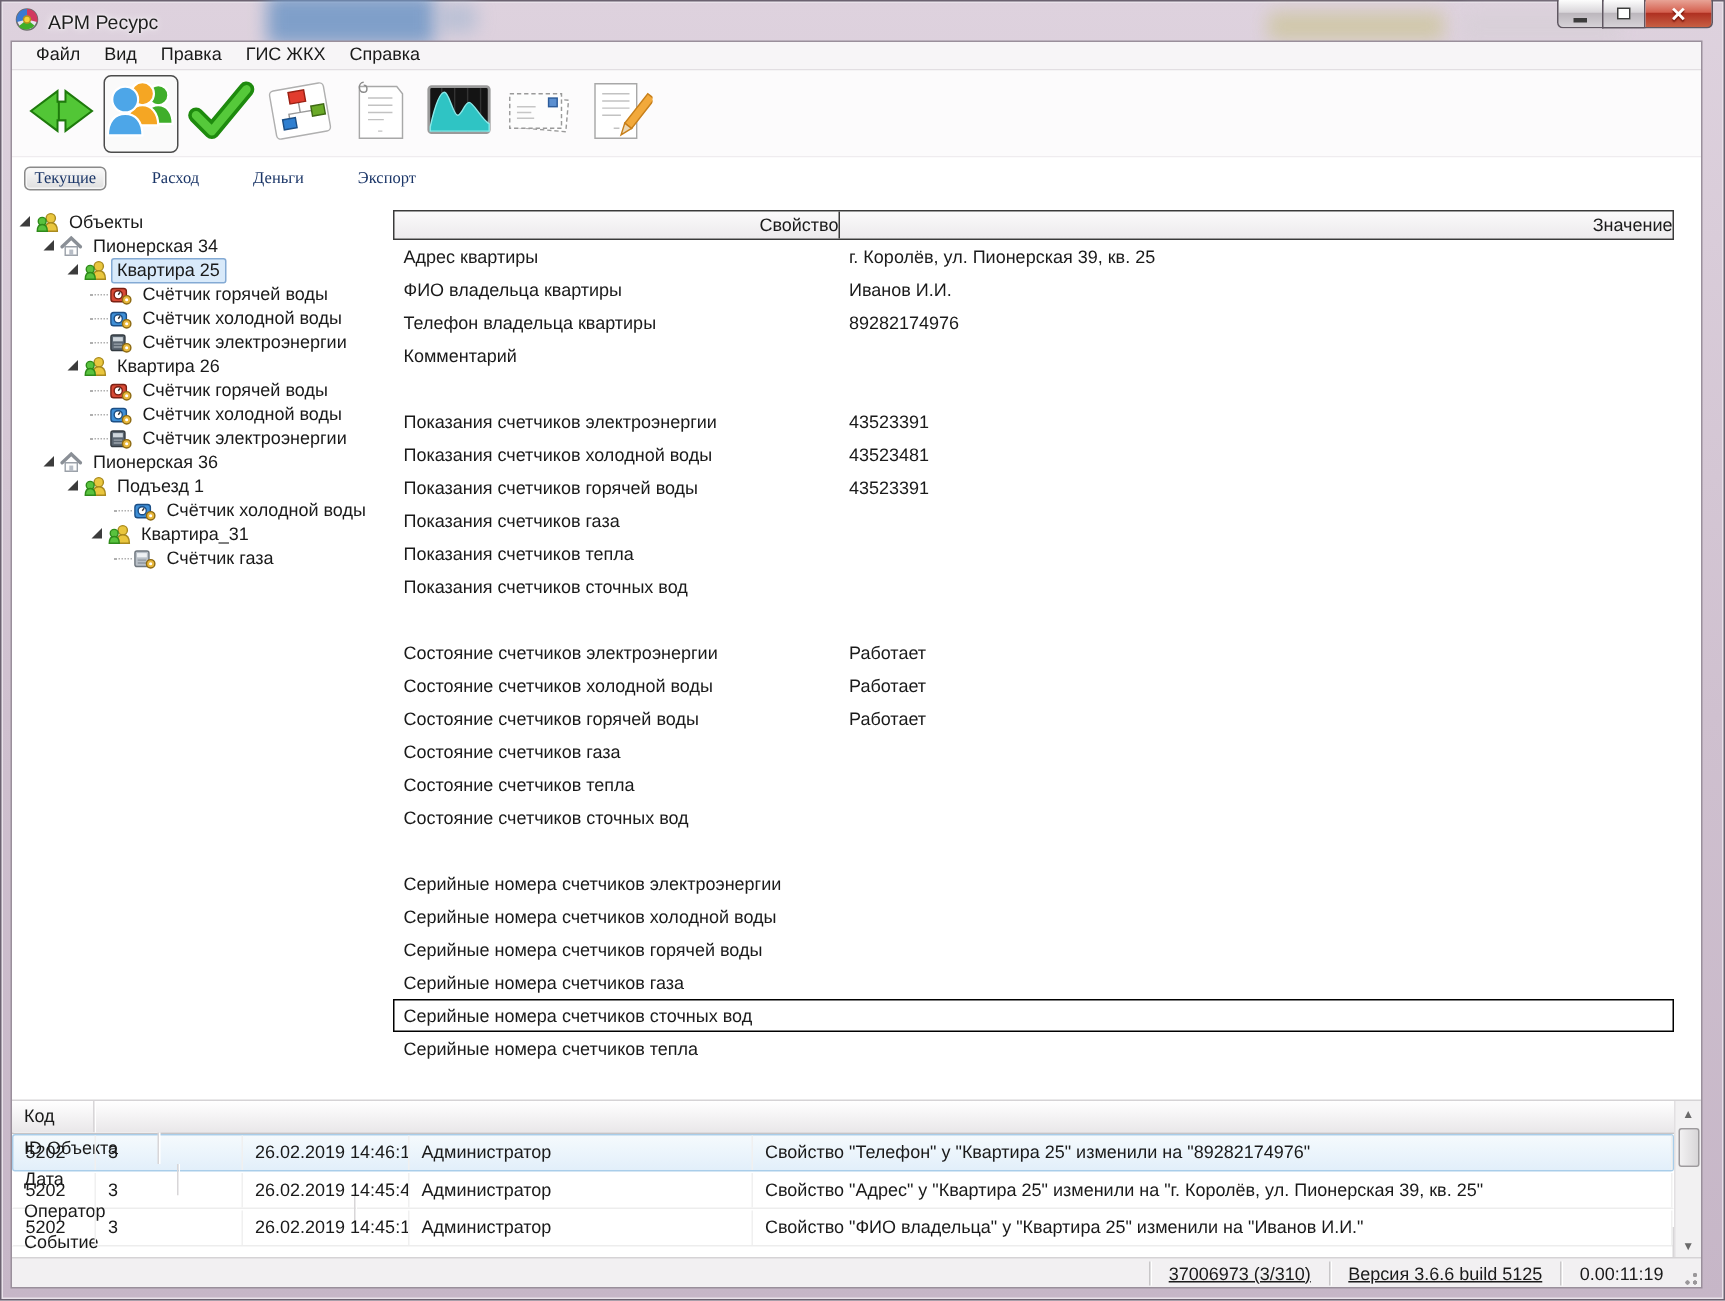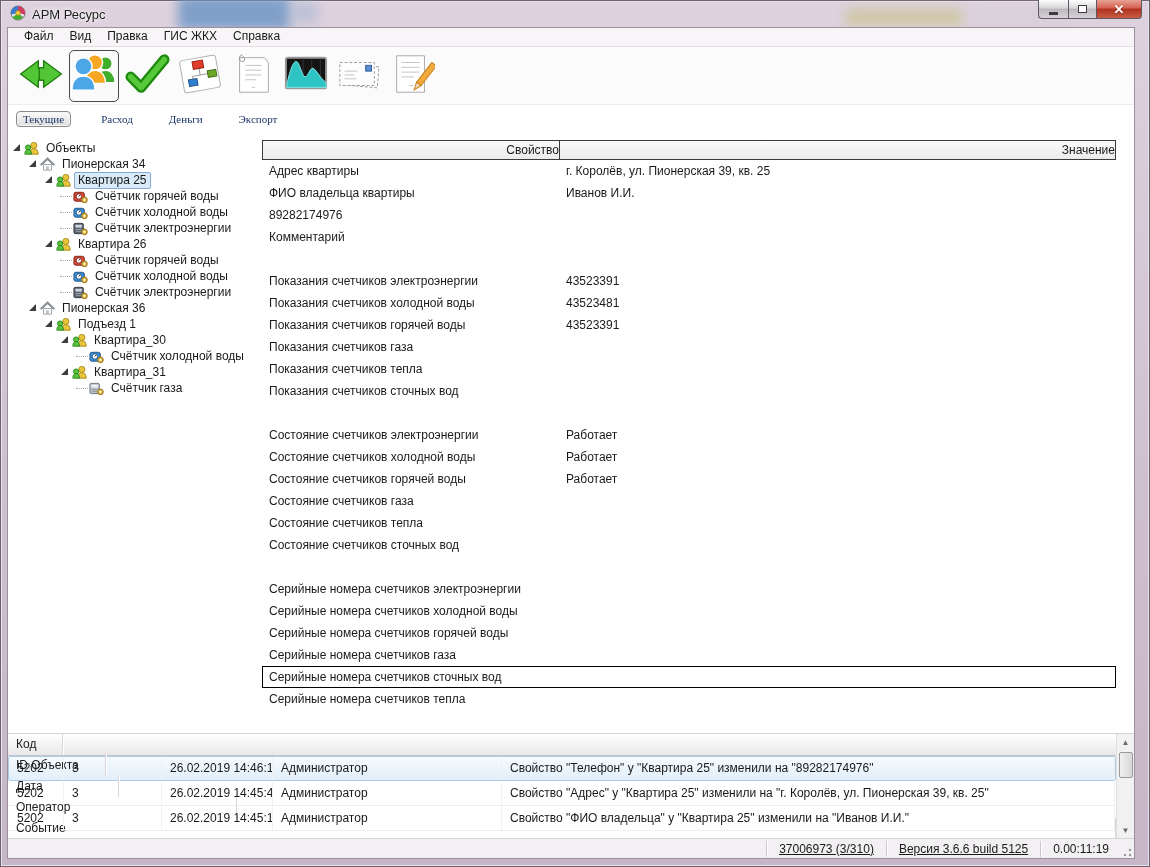--- a/index.html
+++ b/index.html
@@ -381,57 +381,44 @@
               <svg viewBox="0 0 16 16">
                 <circle cx="10.5" cy="4.8" r="3.3" fill="#e9c63e" stroke="#a98a1e"></circle>
                 <path d="M6 14c0-4 2-6 4.6-6s4.6 2 4.6 6z" fill="#e9c63e" stroke="#a98a1e"></path>
                 <circle cx="4.4" cy="7" r="2.8" fill="#59c23e" stroke="#2e8a1a"></circle>
                 <path d="M.9 14c0-3.3 1.4-4.8 3.5-4.8S8 10.7 8 14z" fill="#59c23e" stroke="#2e8a1a"></path>
               </svg>
             </span>
             <span class="tree-label">Подъезд 1</span>
           </div>
           <div class="tree-row">
+            <span style="width: 68px; flex: 0 0 auto;"></span>
+            <span class="connector"></span>
+            <span class="tree-icon">
+              <svg viewBox="0 0 16 16">
+                <rect x="1" y="3.5" width="11" height="9.5" rx="2" fill="#3f8fd6" stroke="#1c4f86"></rect>
+                <circle cx="6.2" cy="8" r="2.9" fill="#fff" stroke="#1c4f86"></circle>
+                <path d="M6.2 8 7.6 6.2" stroke="#333"></path>
+                <circle cx="12.2" cy="11.6" r="3" fill="#e9b83c" stroke="#8d6a12"></circle>
+                <circle cx="12.2" cy="11.6" r="1.1" fill="#fff"></circle>
+              </svg>
+            </span>
+            <span class="tree-label">Счётчик холодной воды</span>
+          </div>
+          <div class="tree-row">
             <span style="width: 52px; flex: 0 0 auto;"></span>
             <span class="expander"></span>
             <span class="tree-icon">
               <svg viewBox="0 0 16 16">
                 <circle cx="10.5" cy="4.8" r="3.3" fill="#e9c63e" stroke="#a98a1e"></circle>
                 <path d="M6 14c0-4 2-6 4.6-6s4.6 2 4.6 6z" fill="#e9c63e" stroke="#a98a1e"></path>
                 <circle cx="4.4" cy="7" r="2.8" fill="#59c23e" stroke="#2e8a1a"></circle>
                 <path d="M.9 14c0-3.3 1.4-4.8 3.5-4.8S8 10.7 8 14z" fill="#59c23e" stroke="#2e8a1a"></path>
               </svg>
             </span>
-            <span class="tree-label">Квартира_30</span>
-          </div>
-          <div class="tree-row">
-            <span style="width: 68px; flex: 0 0 auto;"></span>
-            <span class="connector"></span>
-            <span class="tree-icon">
-              <svg viewBox="0 0 16 16">
-                <rect x="1" y="3.5" width="11" height="9.5" rx="2" fill="#3f8fd6" stroke="#1c4f86"></rect>
-                <circle cx="6.2" cy="8" r="2.9" fill="#fff" stroke="#1c4f86"></circle>
-                <path d="M6.2 8 7.6 6.2" stroke="#333"></path>
-                <circle cx="12.2" cy="11.6" r="3" fill="#e9b83c" stroke="#8d6a12"></circle>
-                <circle cx="12.2" cy="11.6" r="1.1" fill="#fff"></circle>
-              </svg>
-            </span>
-            <span class="tree-label">Счётчик холодной воды</span>
-          </div>
-          <div class="tree-row">
-            <span style="width: 52px; flex: 0 0 auto;"></span>
-            <span class="expander"></span>
-            <span class="tree-icon">
-              <svg viewBox="0 0 16 16">
-                <circle cx="10.5" cy="4.8" r="3.3" fill="#e9c63e" stroke="#a98a1e"></circle>
-                <path d="M6 14c0-4 2-6 4.6-6s4.6 2 4.6 6z" fill="#e9c63e" stroke="#a98a1e"></path>
-                <circle cx="4.4" cy="7" r="2.8" fill="#59c23e" stroke="#2e8a1a"></circle>
-                <path d="M.9 14c0-3.3 1.4-4.8 3.5-4.8S8 10.7 8 14z" fill="#59c23e" stroke="#2e8a1a"></path>
-              </svg>
-            </span>
             <span class="tree-label">Квартира_31</span>
           </div>
           <div class="tree-row">
             <span style="width: 68px; flex: 0 0 auto;"></span>
             <span class="connector"></span>
             <span class="tree-icon">
               <svg viewBox="0 0 16 16">
                 <rect x="1" y="2.5" width="10" height="11" rx="1.5" fill="#b9c0c8" stroke="#6e767e"></rect>
                 <rect x="2.5" y="4" width="7" height="3" fill="#eef1f4"></rect>
                 <path d="M3 9h6M3 11h6" stroke="#8d959d"></path>
@@ -450,20 +437,21 @@
         <div id="prows">
             <div class="prow">
               <div class="pcell">Адрес квартиры</div>
               <div class="vcell">г. Королёв, ул. Пионерская 39, кв. 25</div>
             </div>
             <div class="prow">
               <div class="pcell">ФИО владельца квартиры</div>
               <div class="vcell">Иванов И.И.</div>
             </div>
             <div class="prow">
+              <div class="pcell">Телефон владельца квартиры</div>
               <div class="vcell">89282174976</div>
             </div>
             <div class="prow">
               <div class="pcell">Комментарий</div>
               <div class="vcell"></div>
             </div>
             <div class="prow"></div>
             <div class="prow">
               <div class="pcell">Показания счетчиков электроэнергии</div>
               <div class="vcell">43523391</div>

